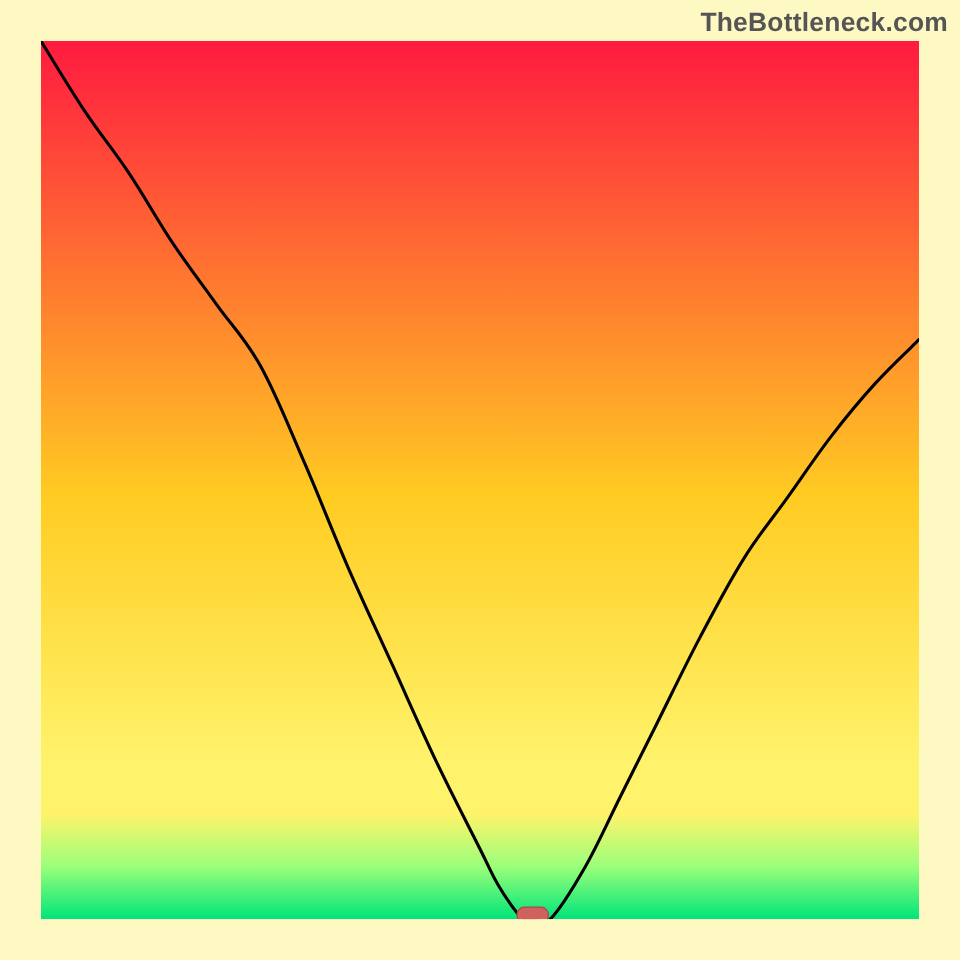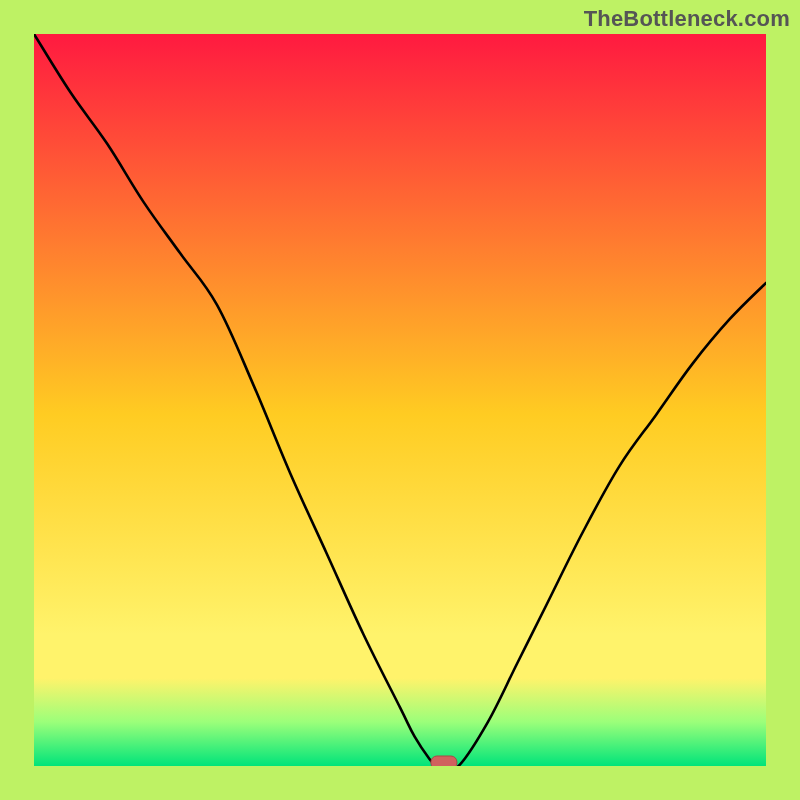--- a/index.html
+++ b/index.html
@@ -8,21 +8,21 @@
     width: 800px;
     height: 800px;
     overflow: hidden;
     background: #000;
     font-family: Arial, Helvetica, sans-serif;
   }
   .outer {
     position: relative;
     width: 800px;
     height: 800px;
-    background: #bef264;
+    background: #fef9c3;
   }
   .plot {
     position: absolute;
     left: 34px;
     top: 34px;
     width: 732px;
     height: 732px;
     overflow: hidden;
   }
   .watermark {

